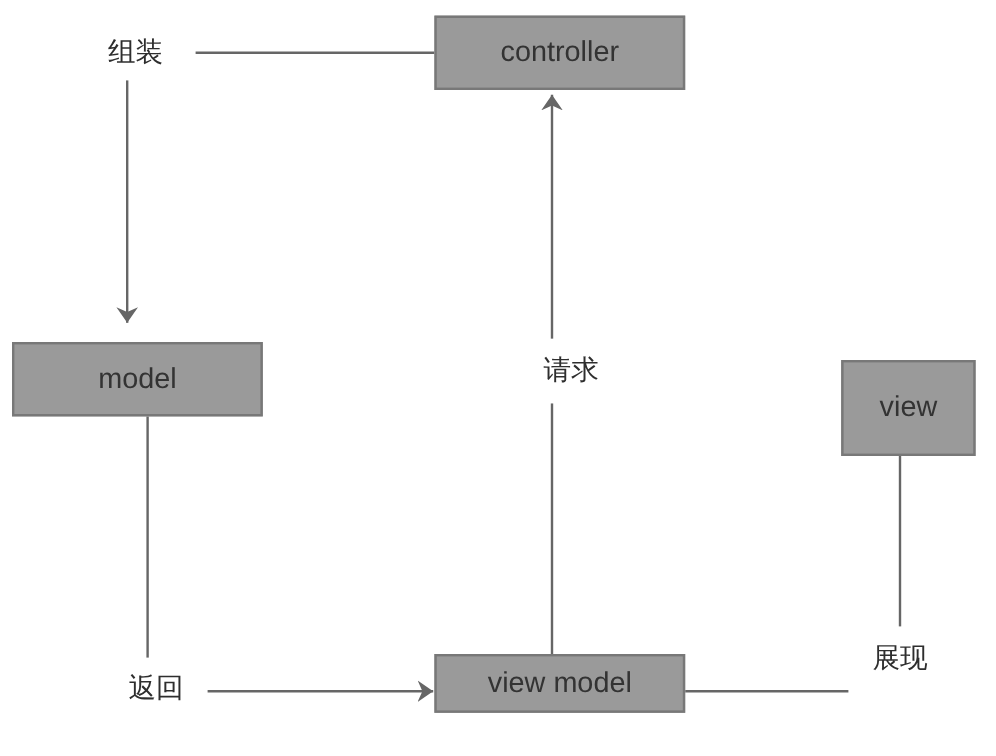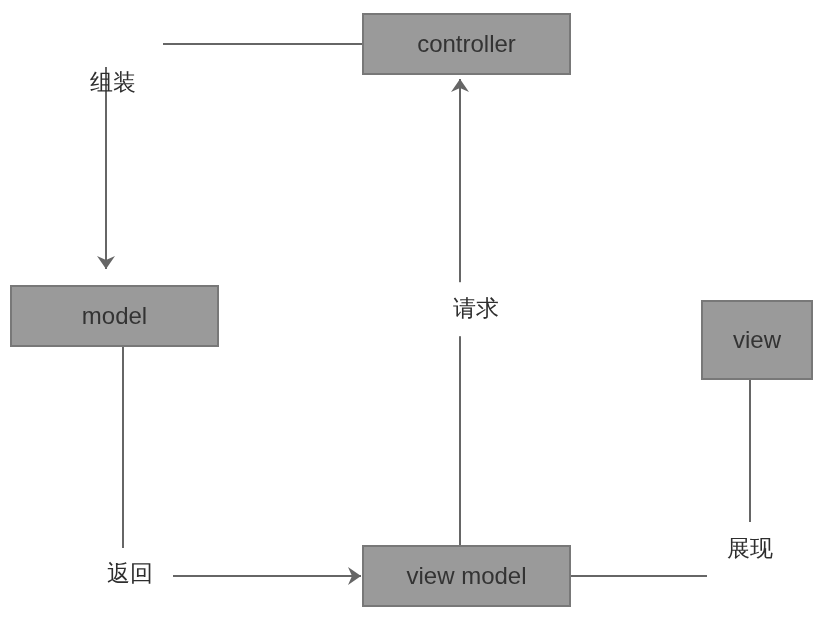--- a/index.html
+++ b/index.html
@@ -84,23 +84,23 @@
 
     <path class="edge" d="M750,522 V353" marker-end="url(#arrow)"></path>
   </svg>
 
   <div class="node" style="left:362px; top:13px; width:209px; height:62px;">controller</div>
 
   <div class="node" style="left:10px; top:285px; width:209px; height:62px;">model</div>
 
   <div class="node" style="left:701px; top:300px; width:112px; height:80px;">view</div>
 
-  <div class="node" style="left:362px; top:545px; width:209px; height:62px;">view model</div>
+  <div class="node" style="left:362px; top:545px; width:209px; height:49px;">view model</div>
 
-  <div class="edge-label" style="left:113px; top:44px;margin-top:39px;">组装</div>
+  <div class="edge-label" style="left:113px; top:44px;">组装</div>
 
   <div class="edge-label on-line" style="left:460px; top:309px;">请求</div>
 
   <div class="edge-label" style="left:130px; top:576px;font-family:Liberation Mono, monospace;">返回</div>
 
   <div class="edge-label" style="left:750px; top:549px;">展现</div>
 
 </div>
 
 </body></html>

